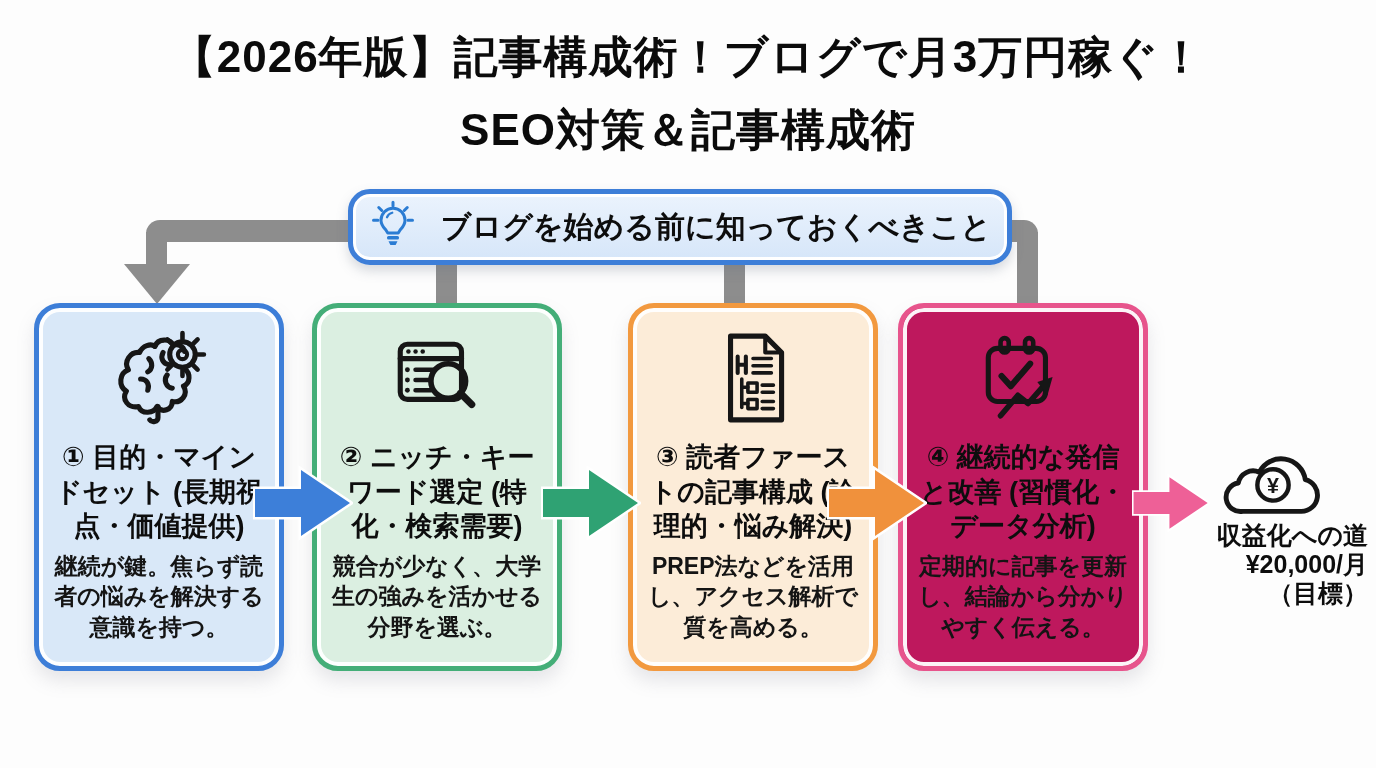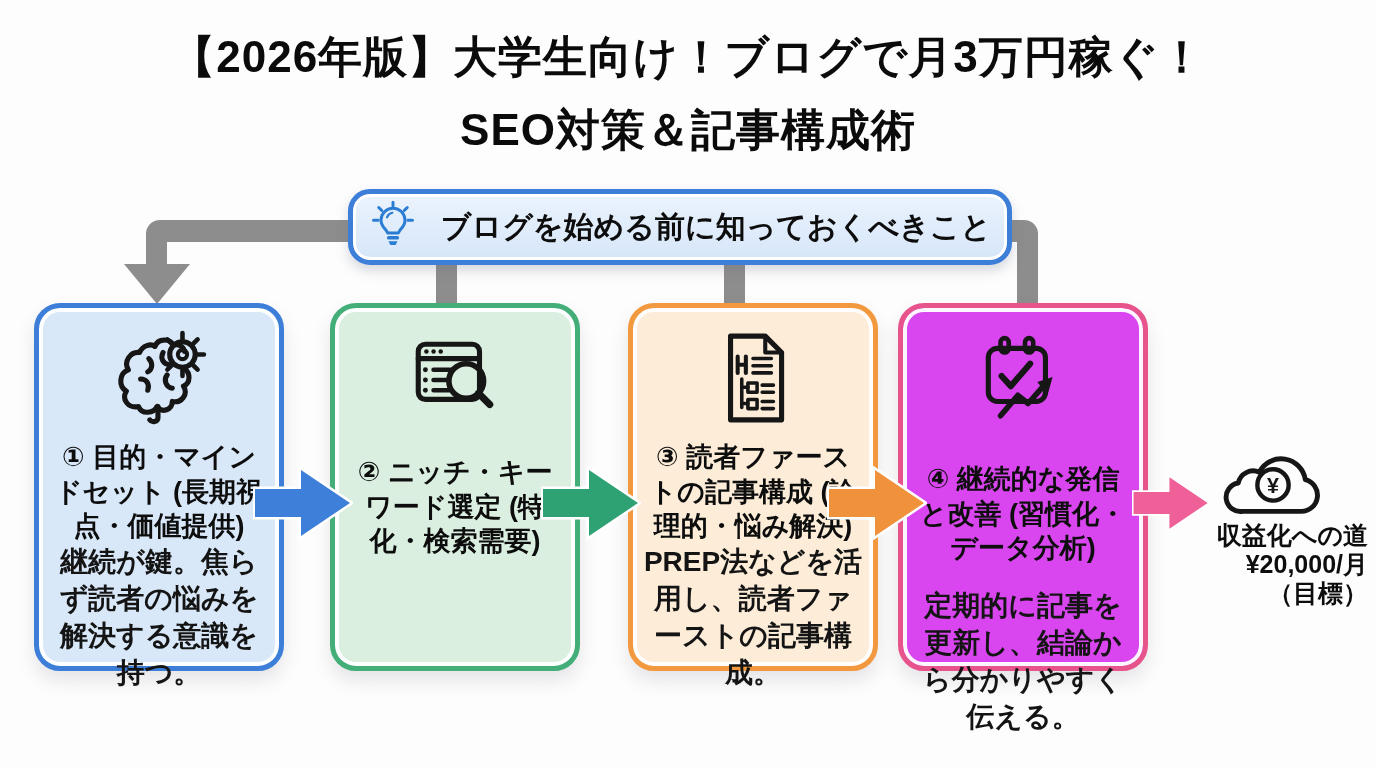--- a/index.html
+++ b/index.html
@@ -40,45 +40,45 @@
   .bulb-svg{width:48px;height:54px;flex:0 0 auto;}
 
   
   .card{
     position:absolute;top:303px;width:250px;height:368px;box-sizing:border-box;
     border:5px solid;border-radius:26px;z-index:1;
     box-shadow:inset 0 0 0 4px rgba(255,255,255,.95),0 10px 18px rgba(120,120,140,.18);
     display:flex;flex-direction:column;align-items:center;text-align:center;
     padding:20px 10px 20px;
   }
-  .card-1{left:34px;}  .card-2{left:330px;gap:15px;}  .card-3{left:610px;}  .card-4{left:898px;}
+  .card-1{left:34px;}  .card-2{left:312px;}  .card-3{left:610px;}  .card-4{left:898px;}
   .card-icon{height:102px;display:flex;align-items:center;justify-content:center;flex:0 0 auto;}
   .card-icon svg{height:98px;width:auto;}
   .card-heading{font-size:27px;line-height:1.28;font-weight:800;margin:10px 0 0;color:#0d0d0d;}
-  .card-body{font-size:28px;line-height:1.32;font-weight:700;margin:auto 0 4px;color:#141414;}
+  .card-body{font-size:23px;line-height:1.32;font-weight:700;margin:auto 0 4px;color:#141414;}
 
   
   .arrow{position:absolute;z-index:3;}
   .arrow-1{left:253px;top:465px;width:100px;height:76px;}
   .arrow-2{left:541px;top:465px;width:100px;height:76px;}
   .arrow-3{left:827px;top:465px;width:100px;height:76px;}
   .arrow-4{left:1132px;top:472px;width:78px;height:62px;}
 
   
   .cloud-svg{position:absolute;left:1212px;top:437px;width:122px;height:90px;z-index:1;}
   .goal-text{position:absolute;left:1178px;top:521px;width:190px;text-align:right;z-index:1;}
   .goal-line{font-size:25px;line-height:29px;font-weight:800;color:#0d0d0d;white-space:nowrap;}
 </style>
 </head>
 <body>
 
 <div class="stage">
 
   <header class="title">
-    <div class="title-line">【2026年版】大学生向け！ブログで月3万円稼ぐ！</div>
+    <div class="title-line">【2026年版】記事構成術！ブログで月3万円稼ぐ！</div>
     <div class="title-line">SEO対策＆記事構成術</div>
   </header>
 
   <div class="conn conn-left-h"></div>
   <div class="conn conn-left-v"></div>
   <div class="conn-arrowhead"></div>
   <div class="conn conn-c2"></div>
   <div class="conn conn-c3"></div>
   <div class="conn conn-right-h"></div>
   <div class="conn conn-right-v"></div>
@@ -131,43 +131,44 @@
         <circle cx="19" cy="39" r="2.4" fill="#161616"></circle>
         <circle cx="19" cy="49" r="2.4" fill="#161616"></circle>
         <circle cx="19" cy="59" r="2.4" fill="#161616"></circle>
         <g stroke="#161616" fill="none" stroke-linecap="round">
           <circle cx="59" cy="50" r="17" stroke-width="5.5"></circle>
           <path d="M71 62 L82 73" stroke-width="7"></path>
         </g>
       </svg>
     </div>
     <h2 class="card-heading">② ニッチ・キーワード選定 (特化・検索需要)</h2>
+    <p class="card-body">競合が少なく、大学生の強みを活かせる分野を選ぶ。</p>
   </section>
 
   <section class="card card-3" style="border-color: rgb(242, 153, 63); background: rgb(252, 236, 216); margin-left: 18px;">
     <div class="card-icon">
       <svg viewBox="0 0 96 96">
         <g stroke="#161616" stroke-width="5" fill="none" stroke-linecap="round" stroke-linejoin="round">
           <path d="M26 6 H60 L76 22 V88 H26 Z"></path>
           <path d="M60 6 V22 H76" stroke-width="4"></path>
           <path d="M33 26 V42 M41 26 V42 M33 34 H41" stroke-width="4"></path>
           <path d="M48 28 H66 M48 35 H66 M48 42 H66" stroke-width="3.5"></path>
           <path d="M37 48 V76" stroke-width="3.5"></path>
           <path d="M37 56 H43 M37 72 H43" stroke-width="3.5"></path>
           <rect x="43" y="52" width="9" height="9" stroke-width="3.5"></rect>
           <rect x="43" y="68" width="9" height="9" stroke-width="3.5"></rect>
           <path d="M57 54 H68 M57 61 H68 M57 70 H68 M57 77 H68" stroke-width="3.5"></path>
         </g>
       </svg>
     </div>
     <h2 class="card-heading">③ 読者ファーストの記事構成 (論理的・悩み解決)</h2>
-    <p class="card-body">PREP法などを活用し、読者ファーストの記事構成。</p>
-  </section>
-
-  <section class="card card-4" style="border-color: rgb(231, 84, 140); background: #d946ef; gap: 22px;">
+    <p class="card-body">PREP法などを活用し、アクセス解析で質を高める。</p>
+  </section>
+
+  <section class="card card-4" style="border-color: rgb(231, 84, 140); background: #be185d;">
     <div class="card-icon">
       <svg viewBox="0 0 96 96">
         <g stroke="#161616" stroke-width="5" fill="none" stroke-linecap="round" stroke-linejoin="round">
           <rect x="14" y="18" width="56" height="52" rx="9"></rect>
           <rect x="26" y="8" width="8" height="14" rx="4" stroke-width="4.5"></rect>
           <rect x="50" y="8" width="8" height="14" rx="4" stroke-width="4.5"></rect>
           <path d="M27 45 L36 55 L55 33" stroke-width="6"></path>
           <path d="M26 84 L43 64 L53 72 L68 55" stroke-width="5.5"></path>
         </g>
         <polygon points="77,46 62,51 72,64" fill="#161616"></polygon>

